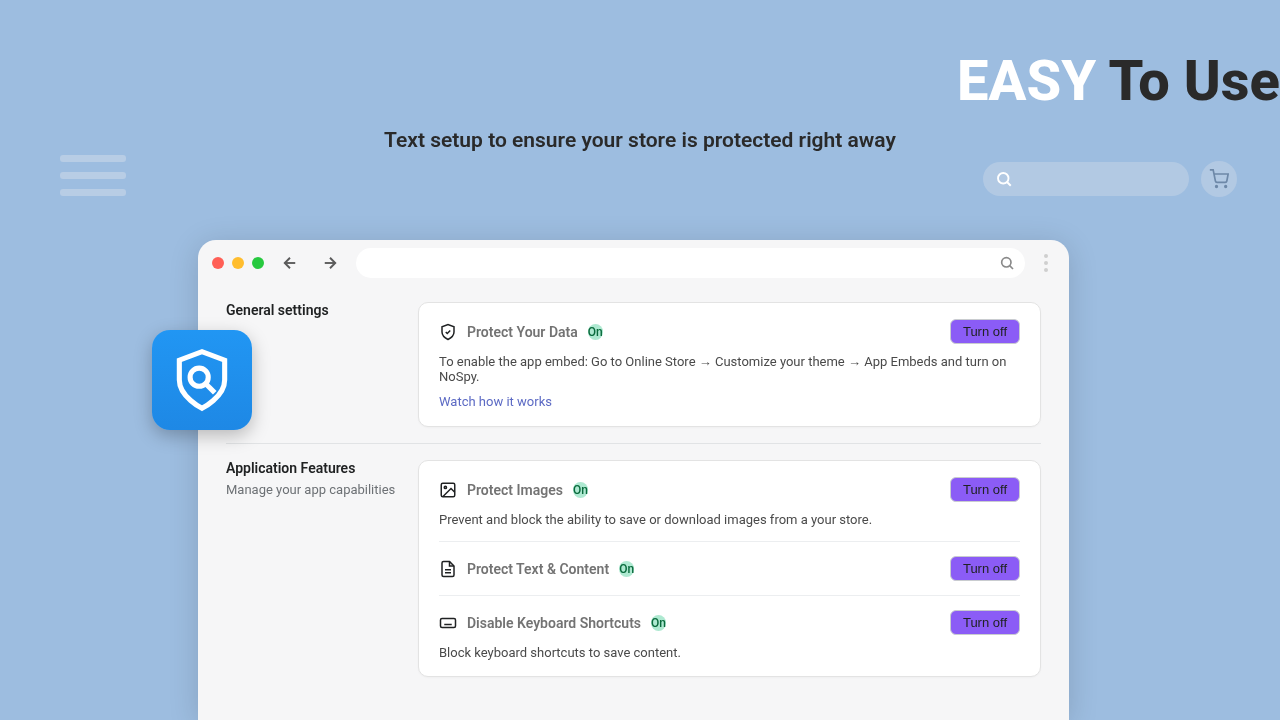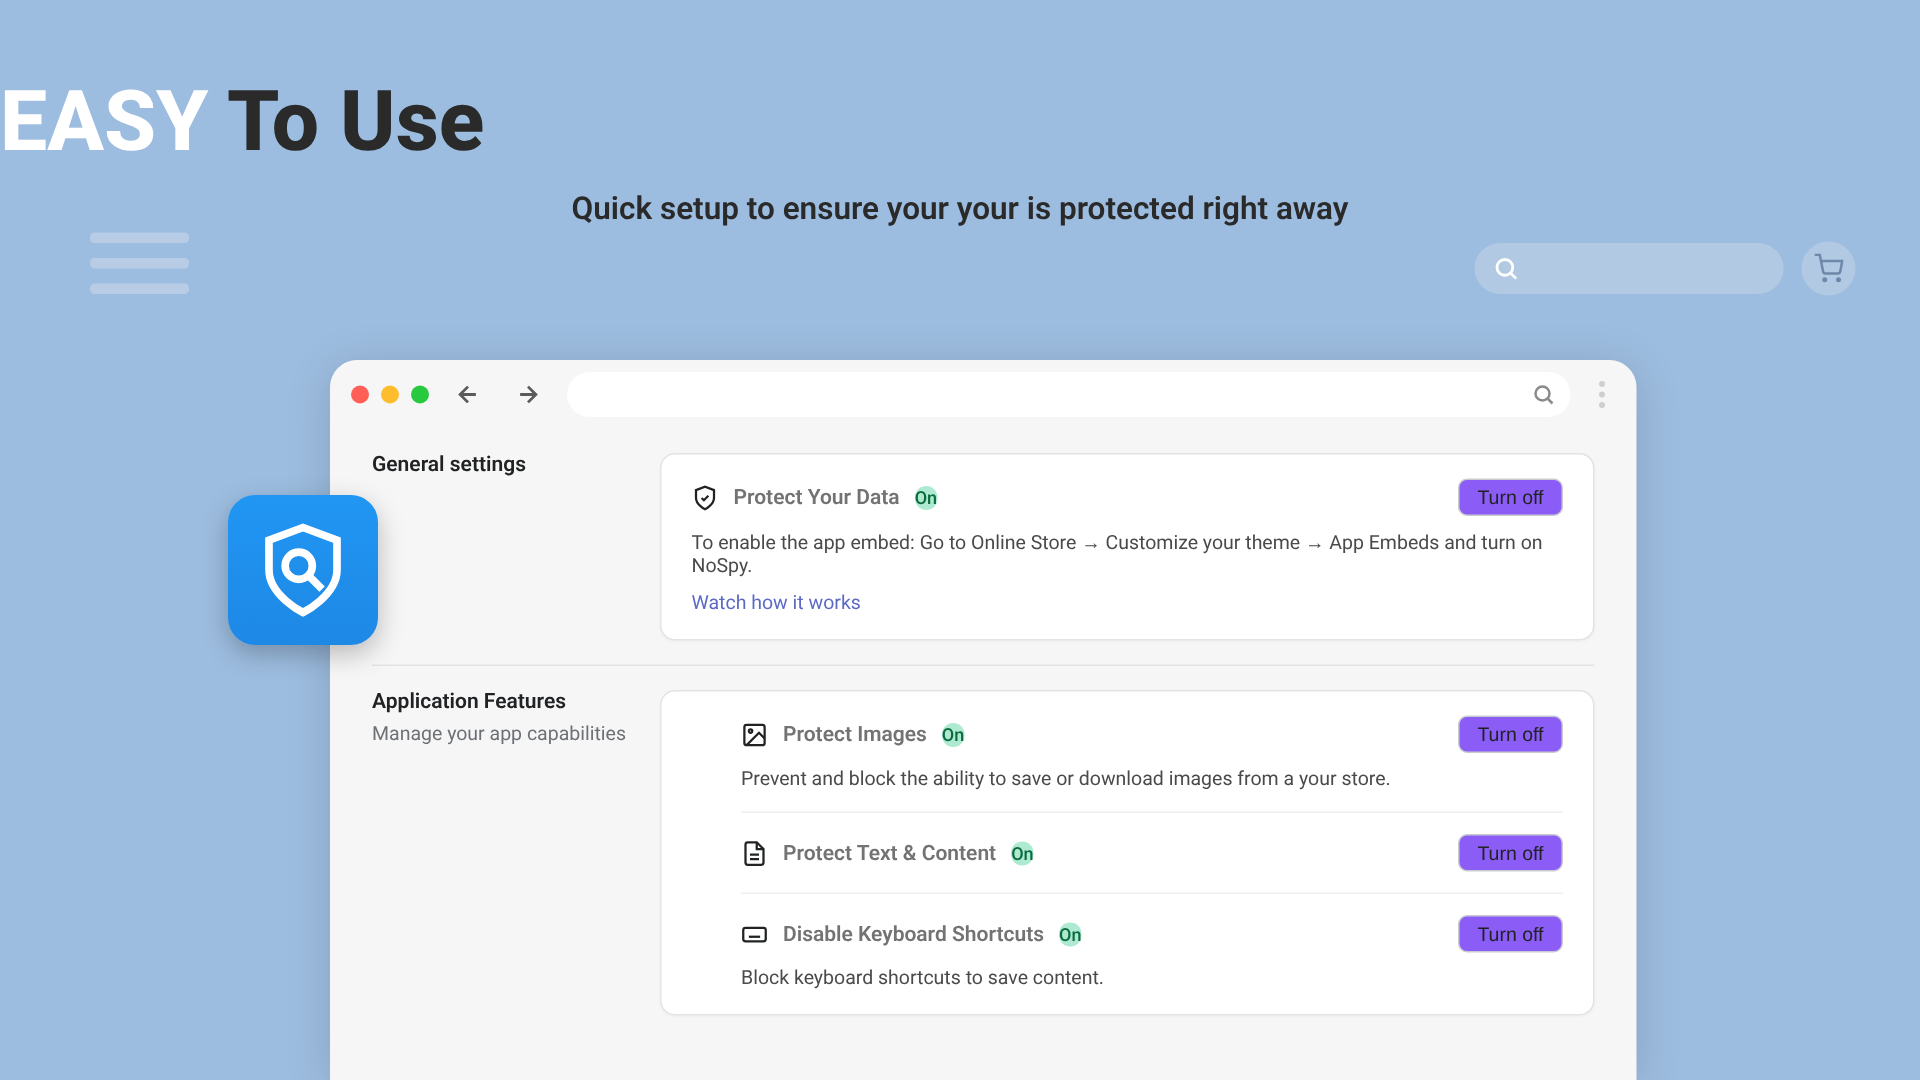--- a/index.html
+++ b/index.html
@@ -5,21 +5,21 @@
 * { box-sizing: border-box; margin: 0; padding: 0; }
 body {
   font-family: -apple-system, BlinkMacSystemFont, "Segoe UI", Roboto, Helvetica, Arial, sans-serif;
   width: 1280px;
   height: 720px;
   background: #9dbde0;
   overflow: hidden;
   position: relative;
 }
 .hero-title {
-  text-align: left;
+  text-align: right;
   margin-top: 48px;
   font-size: 56px;
   font-weight: 800;
   color: #2a2a2a;
 }
 .hero-title .easy { color: #ffffff; }
 .hero-sub {
   text-align: center;
   margin-top: 14px;
   font-size: 21px;
@@ -61,21 +61,21 @@
   height: 36px;
   background: #b2c9e3;
   border-radius: 50%;
   display: flex;
   align-items: center;
   justify-content: center;
 }
 .browser {
   position: absolute;
   top: 240px;
-  left: 220px;
+  left: 198px;
   width: 871px;
   height: 480px;
   background: #f6f6f7;
   border-radius: 18px 18px 0 0;
   box-shadow: 0 4px 30px rgba(0,0,0,.15);
   overflow: hidden;
 }
 .browser-chrome {
   height: 46px;
   display: flex;
@@ -178,21 +178,21 @@
   font-size: 13px;
   color: #4a4a4a;
   margin-top: 10px;
 }
 .link {
   font-size: 13px;
   color: #5c6ac4;
   margin-top: 10px;
   display: inline-block;
 }
-.feature-block { padding: 14px 0; border-bottom: 1px solid #eceef0; margin-left: 33px; }
+.feature-block { padding: 14px 0; border-bottom: 1px solid #eceef0; }
 .feature-block:first-child { padding-top: 0; }
 .feature-block:last-child { border-bottom: none; padding-bottom: 0; }
 .app-logo {
   position: absolute;
   top: 330px;
   left: 152px;
   width: 100px;
   height: 100px;
   background: linear-gradient(180deg, #2196f3, #1e88e5);
   border-radius: 18px;
@@ -202,21 +202,21 @@
   justify-content: center;
 }
 svg { display: block; }
 </style>
 </head>
 <body>
 
 <h1 class="hero-title">
   <span class="easy">EASY</span><span> To Use</span>
 </h1>
-<p class="hero-sub">Quick setup to ensure your your is protected right away</p>
+<p class="hero-sub">Text setup to ensure your store is protected right away</p>
 
 <div class="menu-icon">
   <span></span>
     <span></span>
     <span></span>
 </div>
 
 <div class="search-pill">
   <svg width="18" height="18" viewBox="0 0 24 24" fill="none" stroke="#ffffff" stroke-width="2.5">
       <circle cx="11" cy="11" r="7"></circle>

